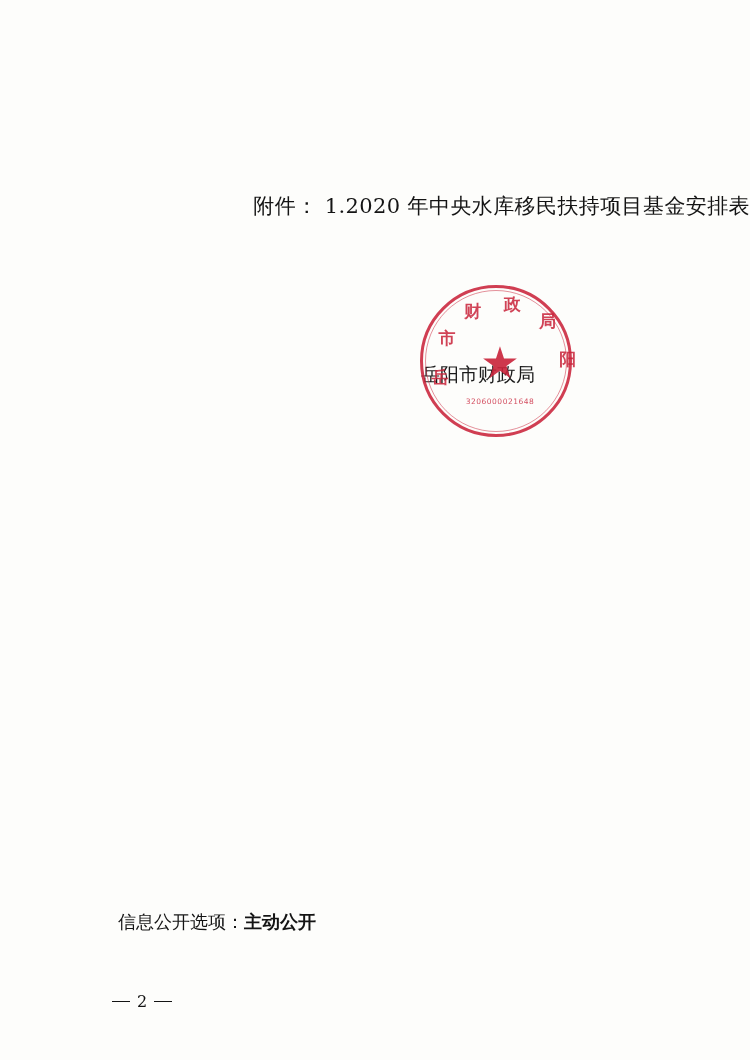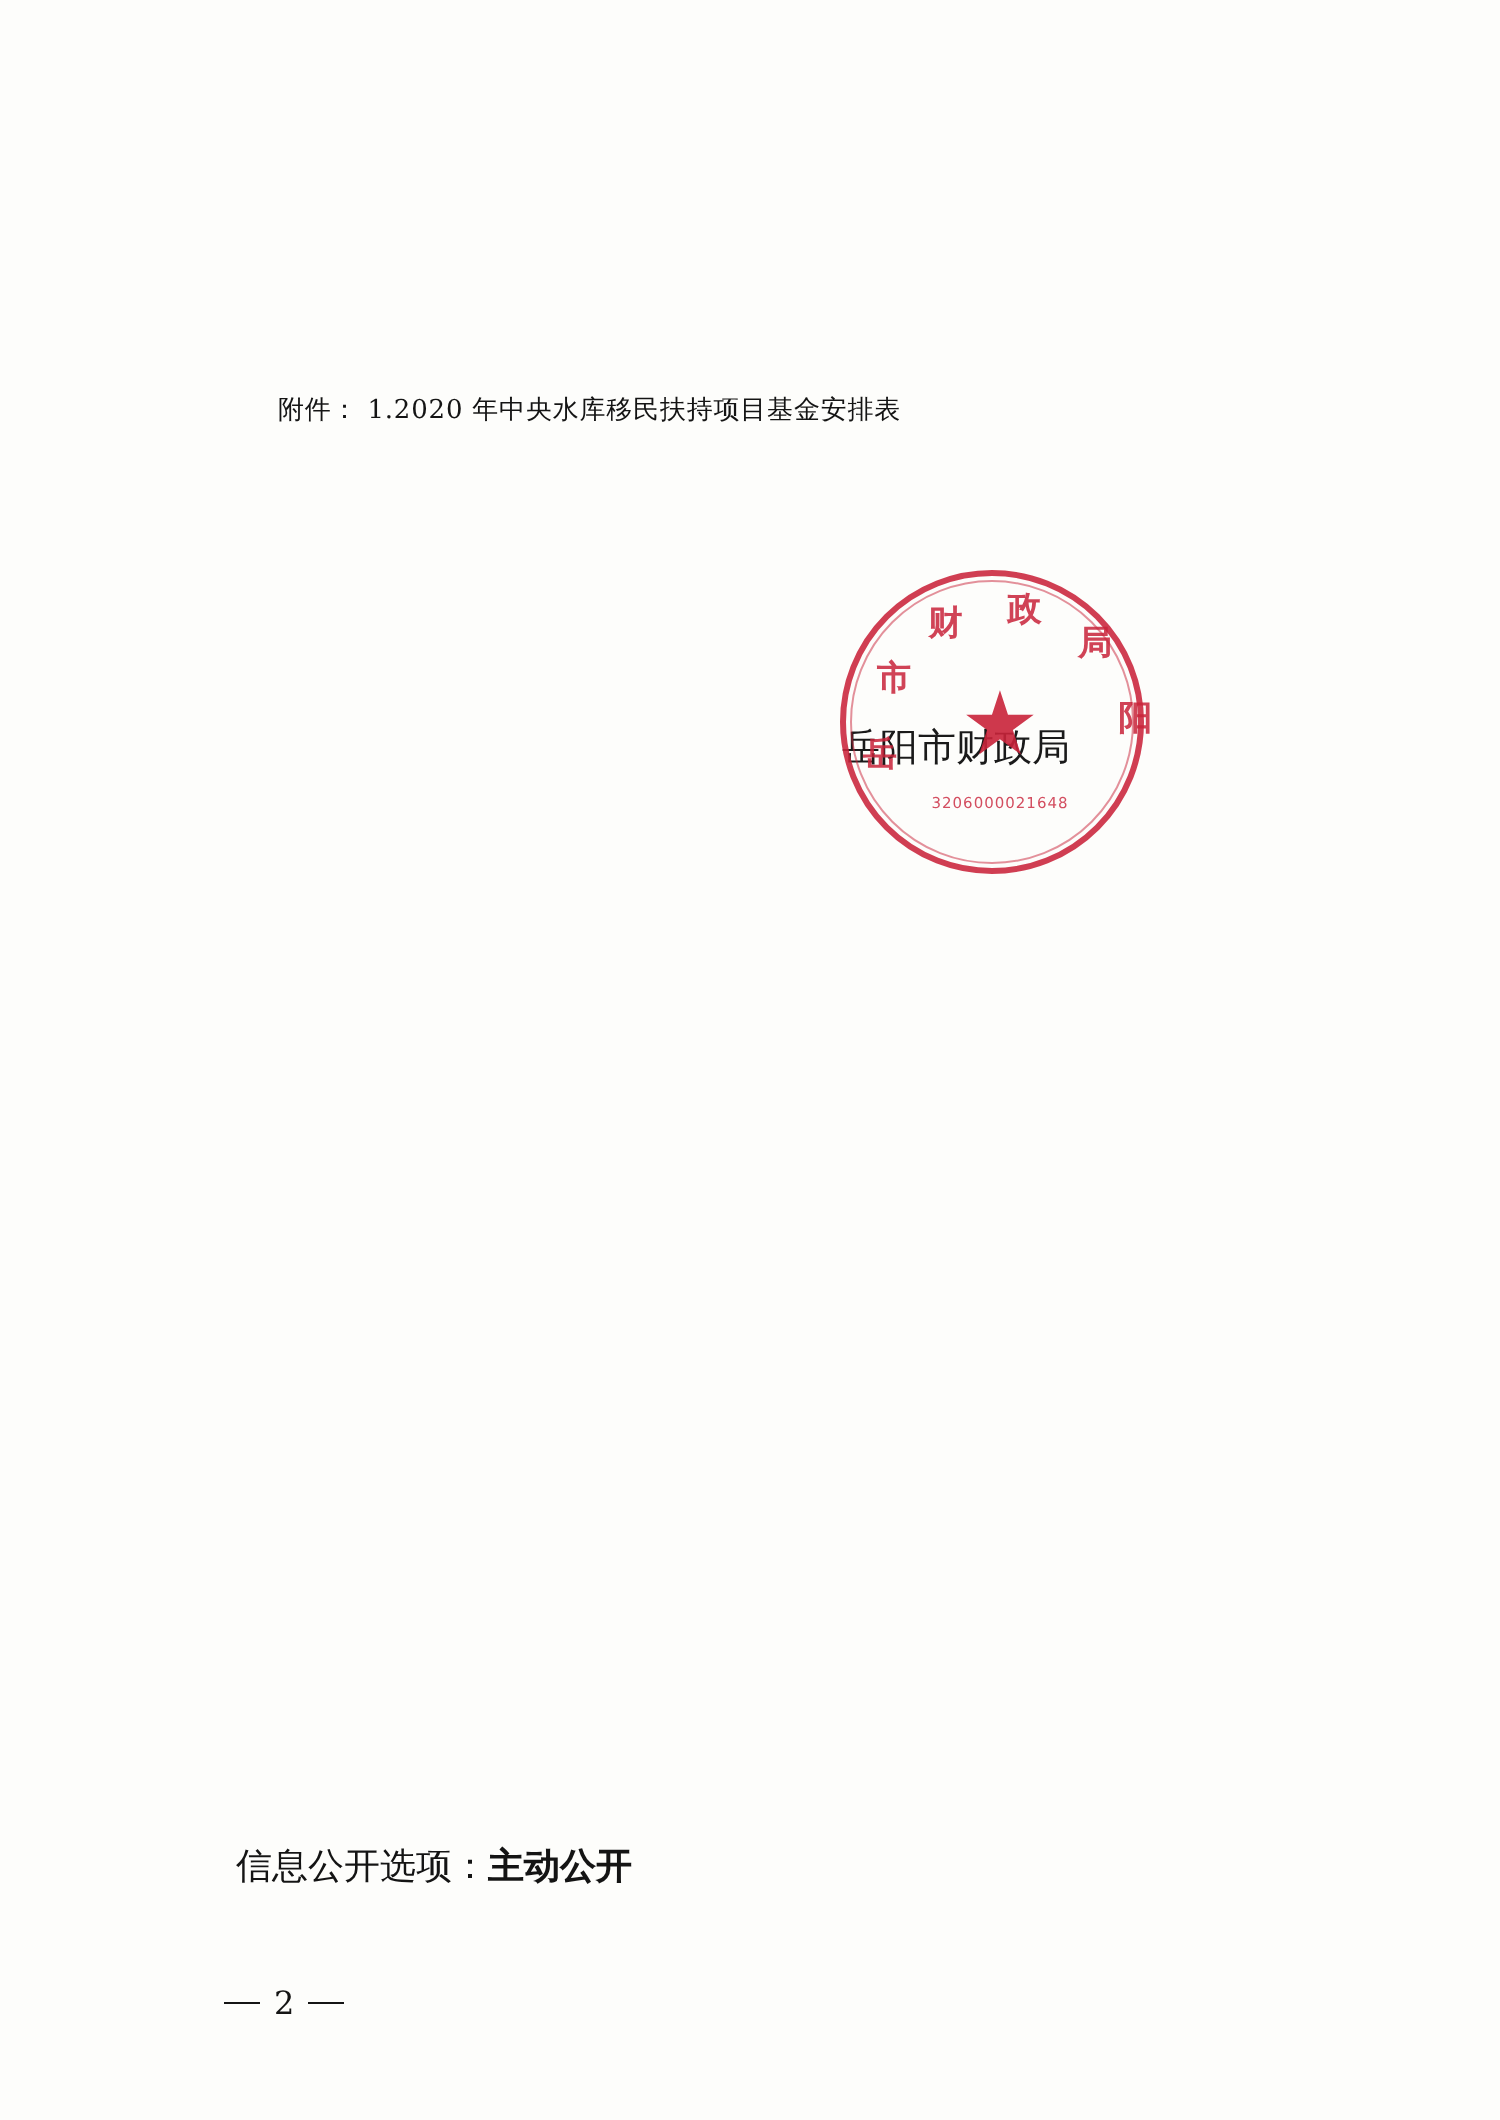--- a/index.html
+++ b/index.html
@@ -23,25 +23,26 @@
   }
 
   
   .attachments {
     position: absolute;
     left: 0;
     top: 186px;
     width: 100%;
   }
   .attach-line {
-    font-size: 13px;
+    font-size: 21px;
     line-height: 40px;
     letter-spacing: 0.4px;
     white-space: nowrap;
     color: #141414;
+    text-align: right;
   }
   .attach-line.first {
     padding-left: 139px;
   }
   .attach-line.second {
     padding-left: 206px;
   }
 
   
   .seal-area {
@@ -126,21 +127,20 @@
     line-height: 38px;
     white-space: nowrap;
     color: #1a1a1a;
   }
 
   
   .footer-block {
     position: absolute;
     left: 118px;
     top: 905px;
-    margin-top: 12px;
   }
   .footer-line {
     font-size: 18px;
     line-height: 34px;
     white-space: nowrap;
     color: #141414;
   }
   .footer-line .bold {
     font-weight: bold;
   }

